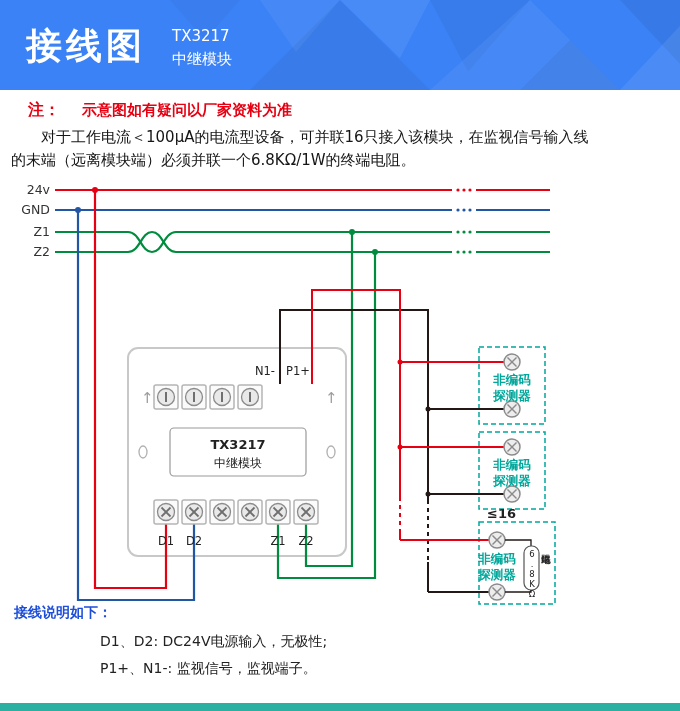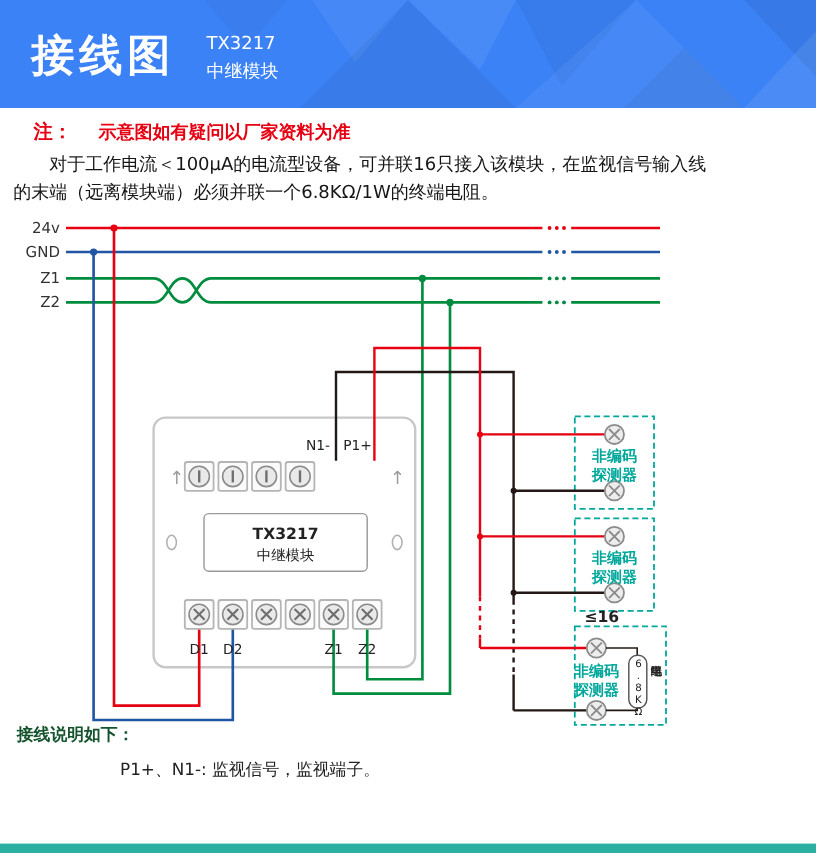--- a/index.html
+++ b/index.html
@@ -32,21 +32,21 @@
   .mname2 { font-size:12px; fill:#222; }
   .arrow { font-size:15px; fill:#9c9c9c; }
   .det-box { fill:none; stroke:#00a79b; stroke-width:1.5; stroke-dasharray:5 3; }
   .det-txt { font-size:12.5px; font-weight:bold; fill:#00a79b; text-anchor:middle; }
   .cnt { font-size:13px; font-weight:bold; fill:#222; }
   
   .v-label { position:absolute; writing-mode:vertical-rl; text-orientation:upright; color:#222; }
   .res-val { left:524px; top:549px; width:15px; height:42px; font-size:8.5px; line-height:15px; text-align:center; }
   .res-name { left:540px; top:547px; width:13px; height:50px; font-size:9.5px; line-height:13px; }
   
-  .notes-heading { position:absolute; left:14px; top:604px; font-size:14px; font-weight:bold; color:#14532d; }
+  .notes-heading { position:absolute; left:14px; top:604px; font-size:14px; font-weight:bold; color:#1d4ed8; }
   .notes-list { position:absolute; left:100px; top:633px; font-size:14px; color:#222; }
   .notes-list div { height:27px; }
   .footer { position:absolute; left:0; bottom:0; width:680px; height:8px; background:#2bb0a1; }
 </style>
 </head>
 <body>
 
 <div class="page">
 
   <div class="banner">
@@ -191,17 +191,18 @@
       <path d="M505,540 H531 V546 M531,590 V592 H505" fill="none" stroke="#231815" stroke-width="1.3"></path>
       <rect x="524" y="546" width="15" height="44" rx="7" fill="#fff" stroke="#555" stroke-width="1.2"></rect>
     </g>
   </svg>
 
   <div class="v-label res-val">6.8KΩ</div>
   <div class="v-label res-name">终端电阻</div>
 
   <div class="notes-heading">接线说明如下：</div>
   <div class="notes-list">
+    <div>D1、D2: DC24V电源输入，无极性;</div>
     <div>P1+、N1-: 监视信号，监视端子。</div>
   </div>
 
   <div class="footer"></div>
 </div>
 
 </body></html>

